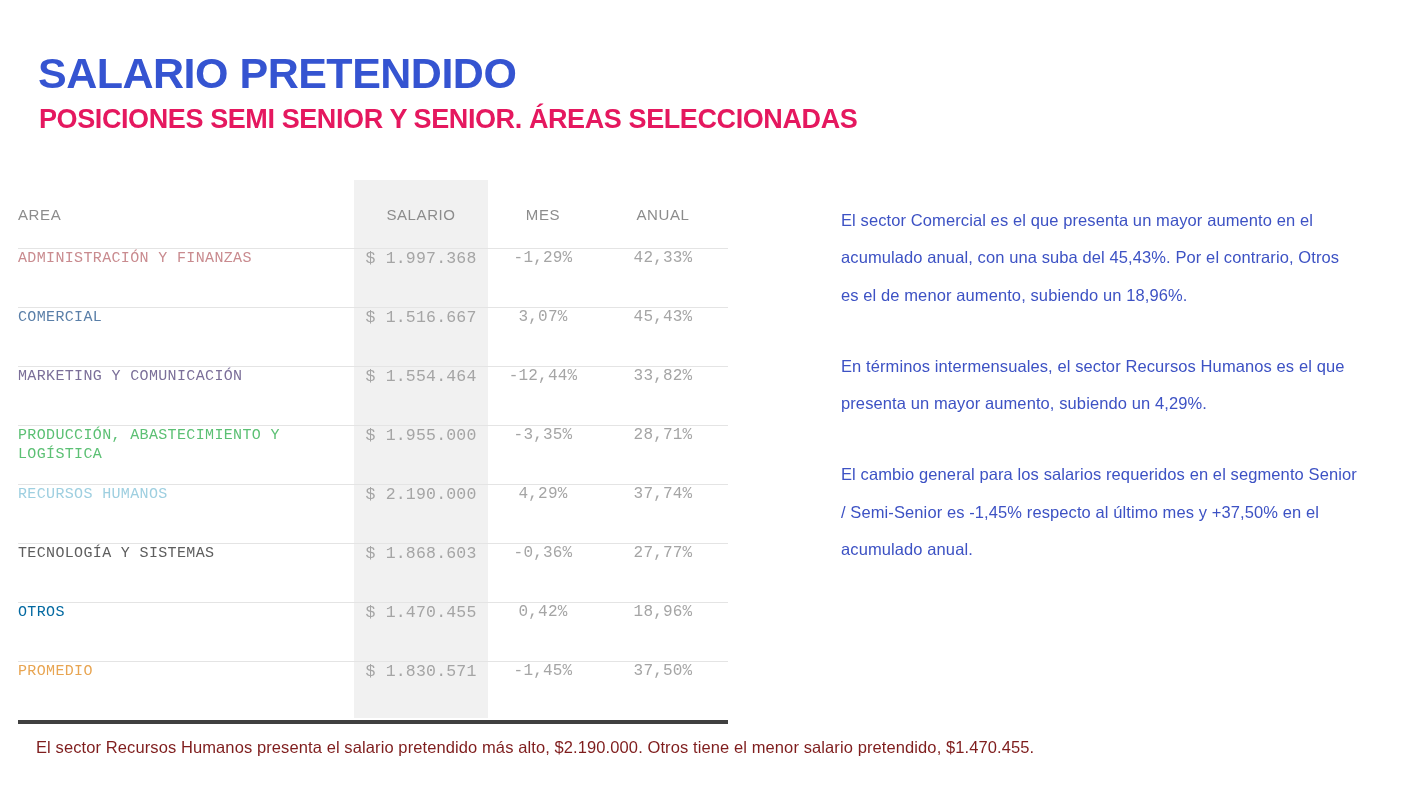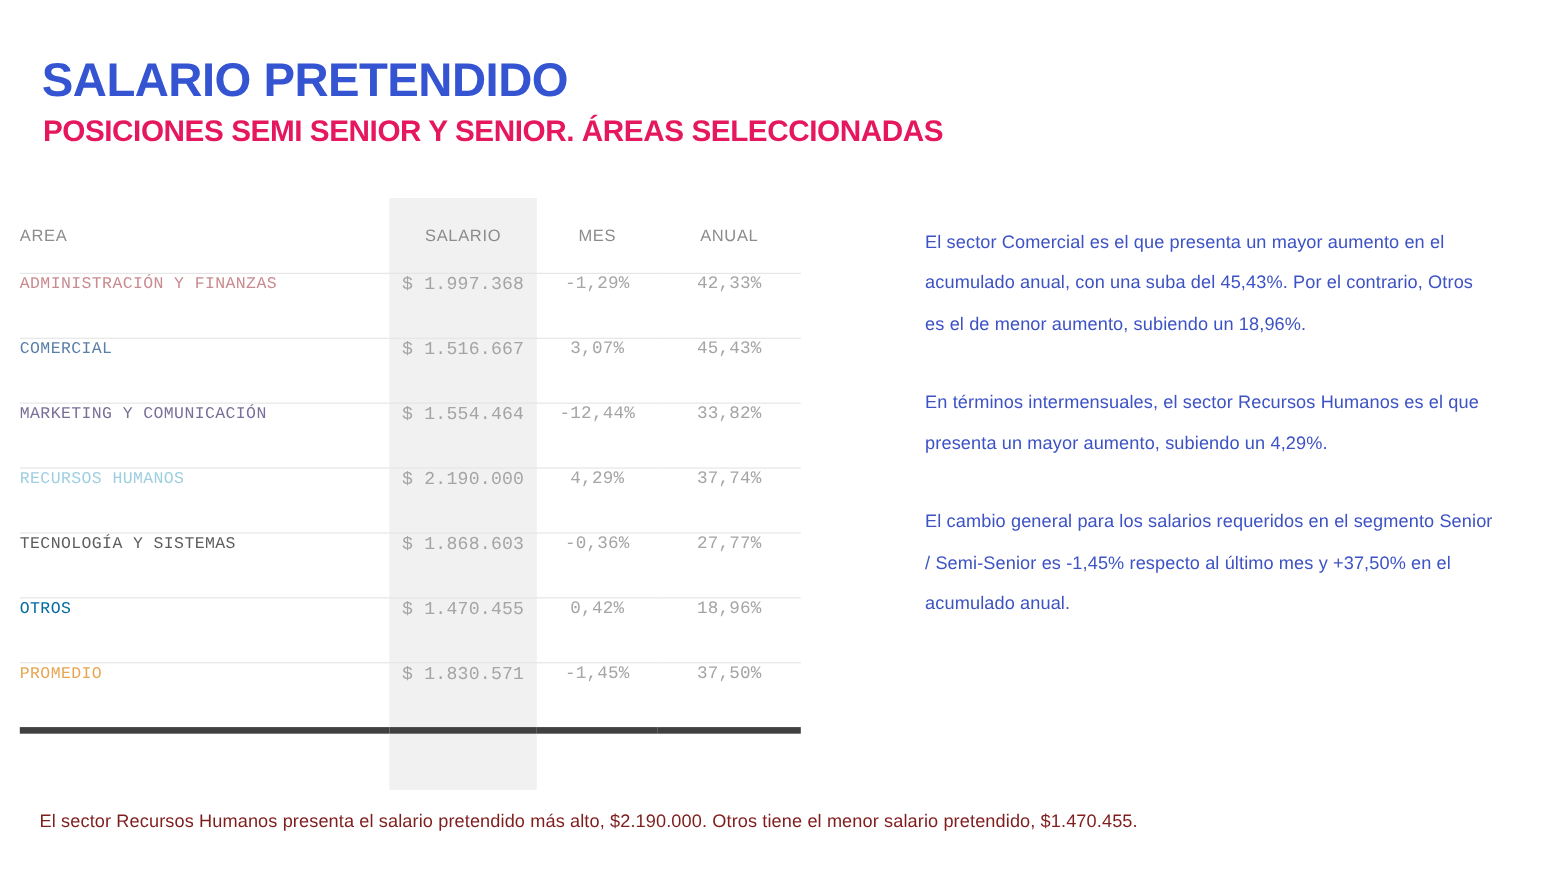--- a/index.html
+++ b/index.html
@@ -53,21 +53,21 @@
 
   table.data thead th{
     font-size:15px;font-weight:normal;color:#8c8c8c;
     letter-spacing:0.6px;padding:0;height:68px;
     vertical-align:middle;background:transparent;
   }
   th.h-area{text-align:left;padding-left:24px;}
   th.h-sal,th.h-mes,th.h-anu{text-align:center;}
 
   table.data tbody tr{border-top:1px solid #e4e4e4;}
-  table.data tbody tr:last-child{border-bottom:6px solid #404040;}
+  table.data tbody tr:last-child{border-bottom:4px solid #404040;}
   table.data tbody td{padding:0;height:58px;vertical-align:top;font-family:Liberation Mono, monospace;}
 
   td.area{
     padding-left:24px;padding-top:10px;padding-right:8px;
     font-size:15px;letter-spacing:0.35px;line-height:1.28;
     text-align:left;
   }
   td.num{
     font-size:16px;color:#a5a5a5;letter-spacing:0.2px;
     text-align:center;vertical-align:bottom;
@@ -131,20 +131,26 @@
             <td class="num">3,07%</td>
             <td class="num">45,43%</td>
           </tr>
           <tr>
             <td class="area" style="color: rgb(123, 111, 153);">MARKETING Y COMUNICACIÓN</td>
             <td class="num sal">$ 1.554.464</td>
             <td class="num">-12,44%</td>
             <td class="num">33,82%</td>
           </tr>
           <tr>
+            <td class="area" style="color: rgb(92, 192, 116);">PRODUCCIÓN, ABASTECIMIENTO Y LOGÍSTICA</td>
+            <td class="num sal">$ 1.955.000</td>
+            <td class="num">-3,35%</td>
+            <td class="num">28,71%</td>
+          </tr>
+          <tr>
             <td class="area" style="color: rgb(158, 207, 224);">RECURSOS HUMANOS</td>
             <td class="num sal">$ 2.190.000</td>
             <td class="num">4,29%</td>
             <td class="num">37,74%</td>
           </tr>
           <tr>
             <td class="area" style="color: rgb(94, 94, 94);">TECNOLOGÍA Y SISTEMAS</td>
             <td class="num sal">$ 1.868.603</td>
             <td class="num">-0,36%</td>
             <td class="num">27,77%</td>

